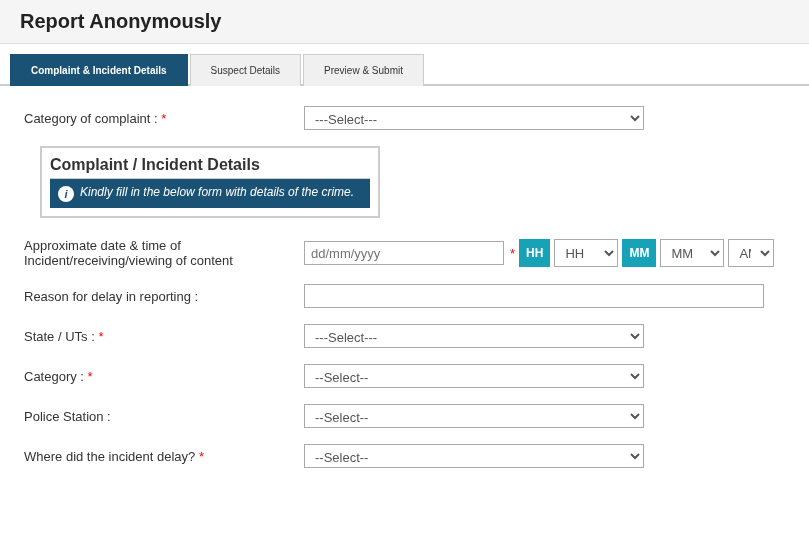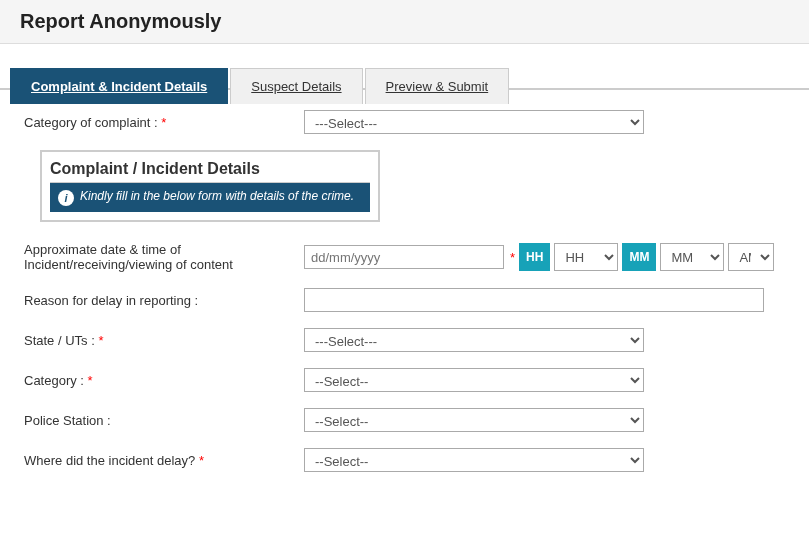--- a/index.html
+++ b/index.html
@@ -31,24 +31,23 @@
     }
 
     .tab {
       padding: 10px 20px;
       cursor: pointer;
       border: 1px solid #ccc;
       border-bottom: none;
       margin-right: 2px;
       background: #f0f0f0;
       color: #333;
-      font-size: 13px;
+      font-size: 10px;
       position: relative;
-      top: 16px;
-      text-decoration: underline;
+      top: 2px;
     }
 
     .tab.active {
       background: #1a5276;
       color: #fff;
       border-color: #1a5276;
       font-weight: bold;
     }
 
     .form-area {

